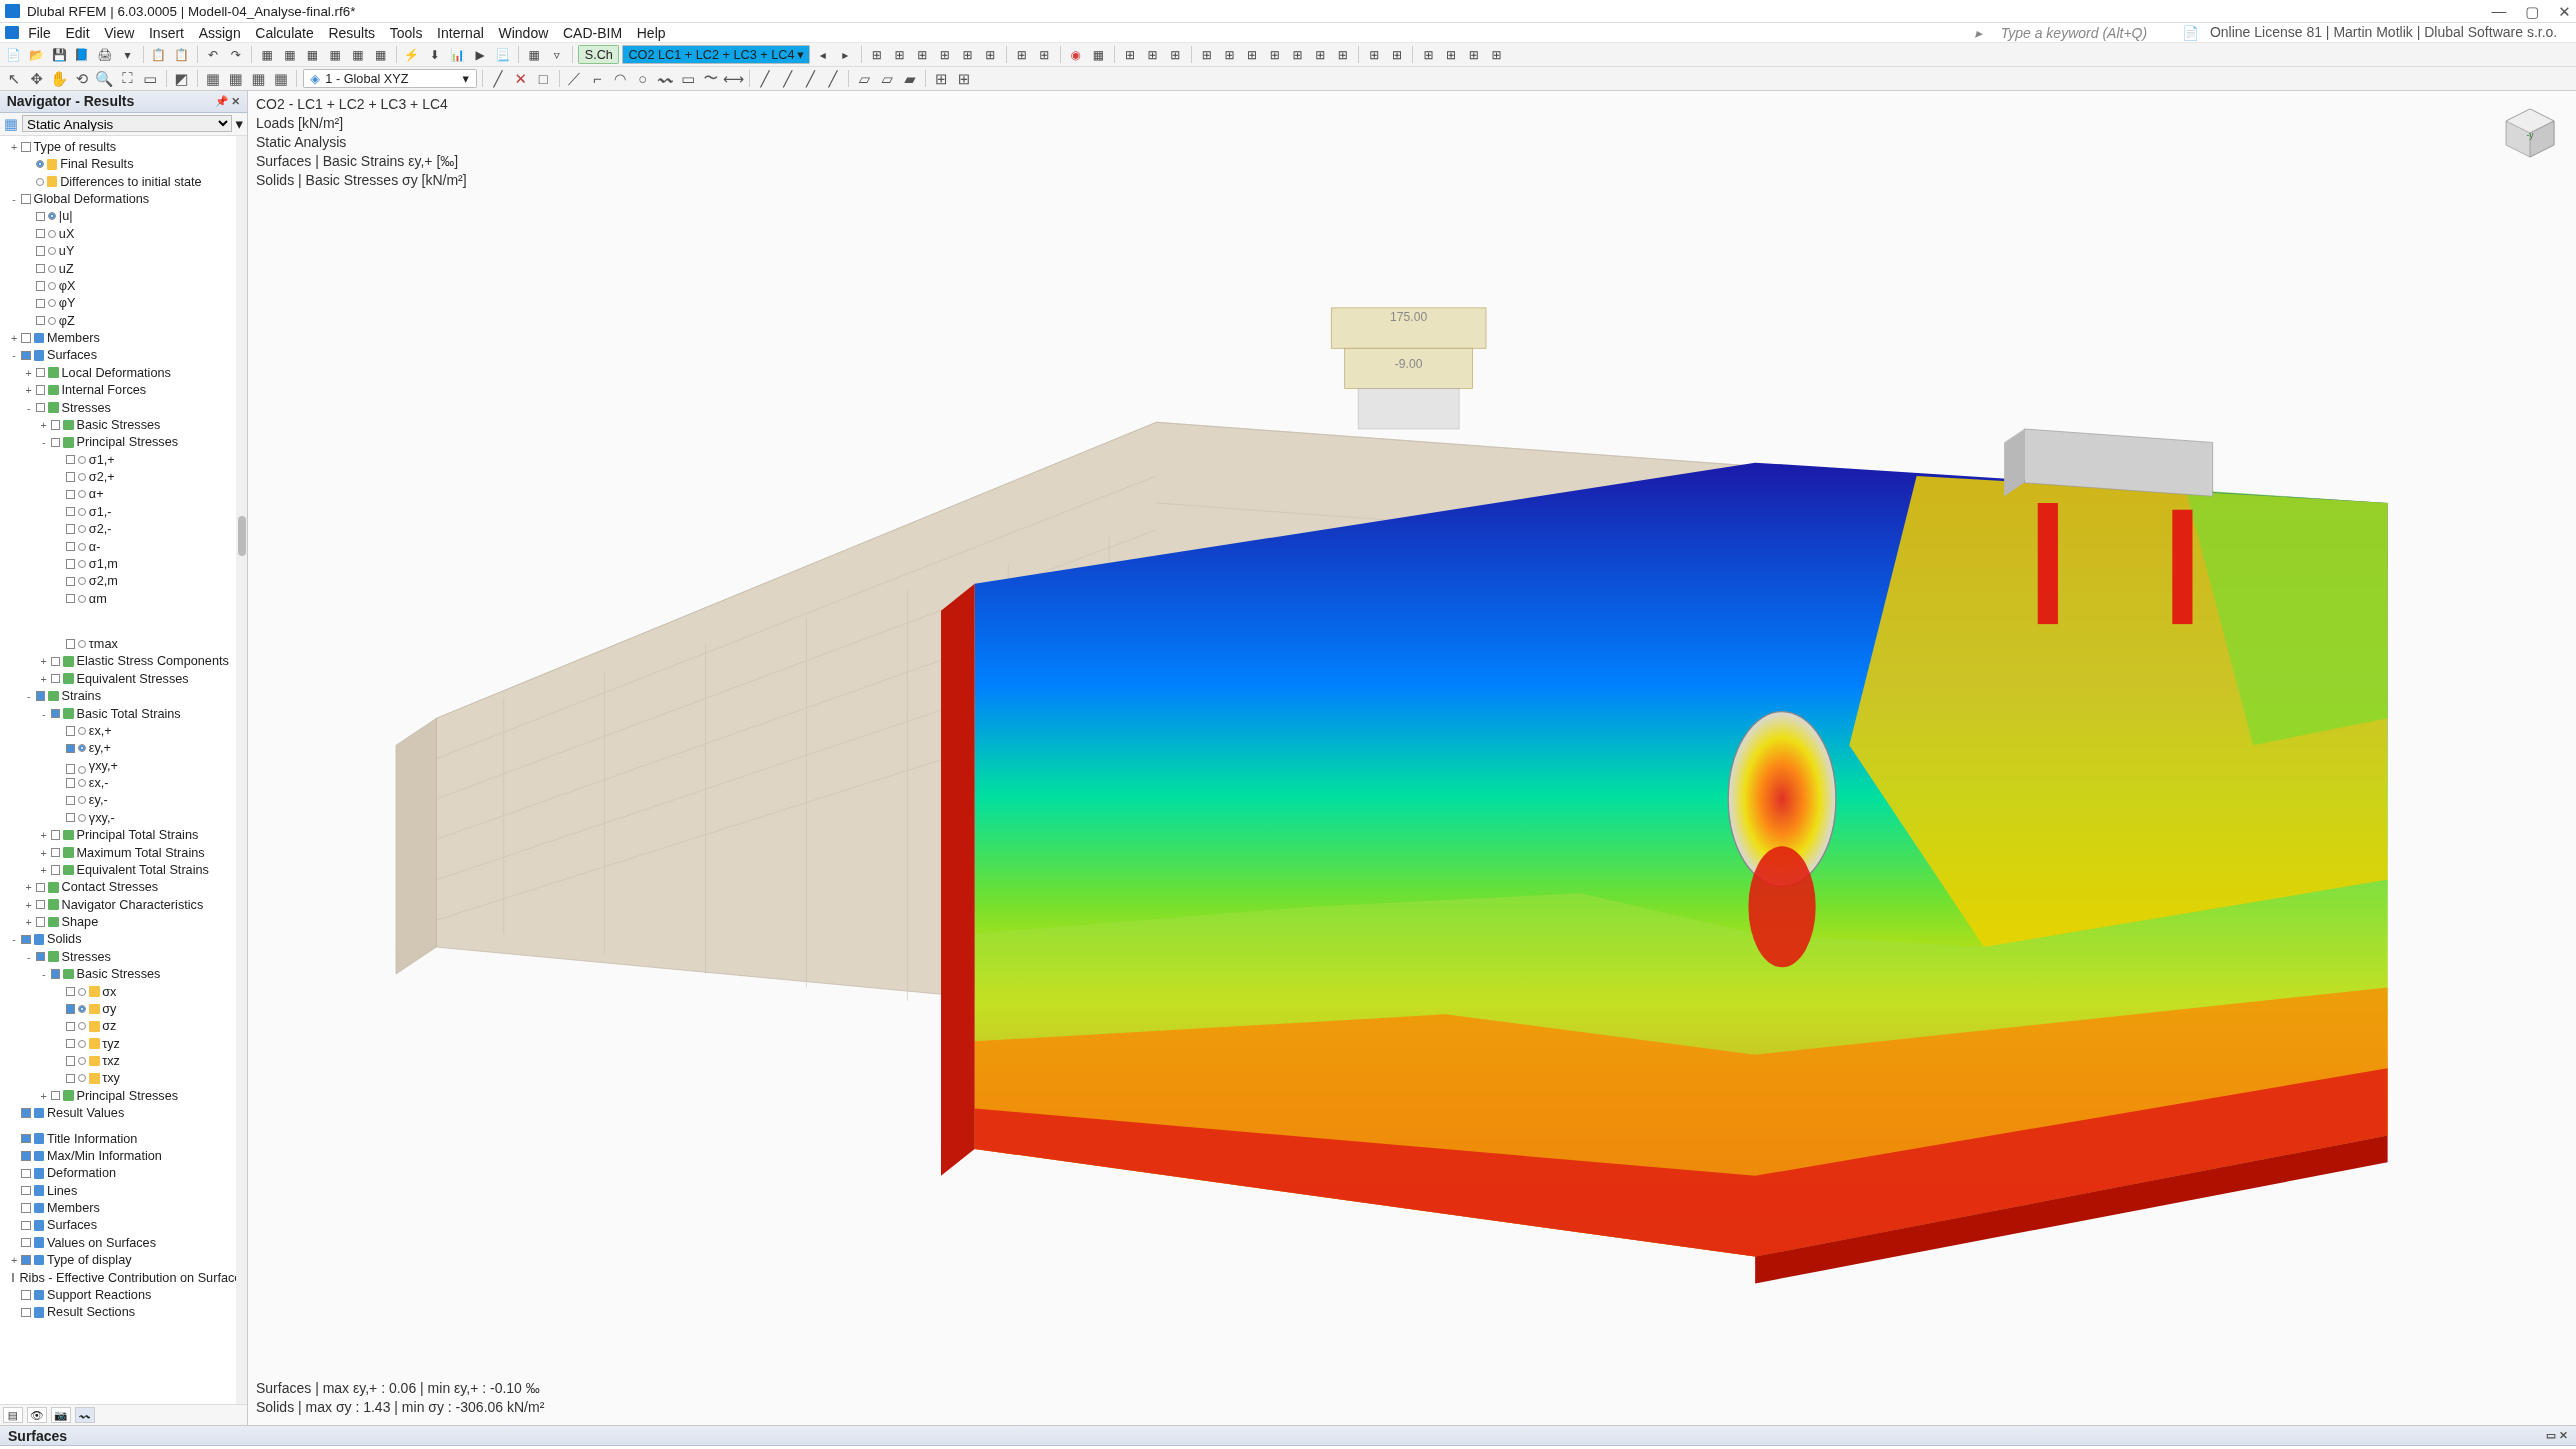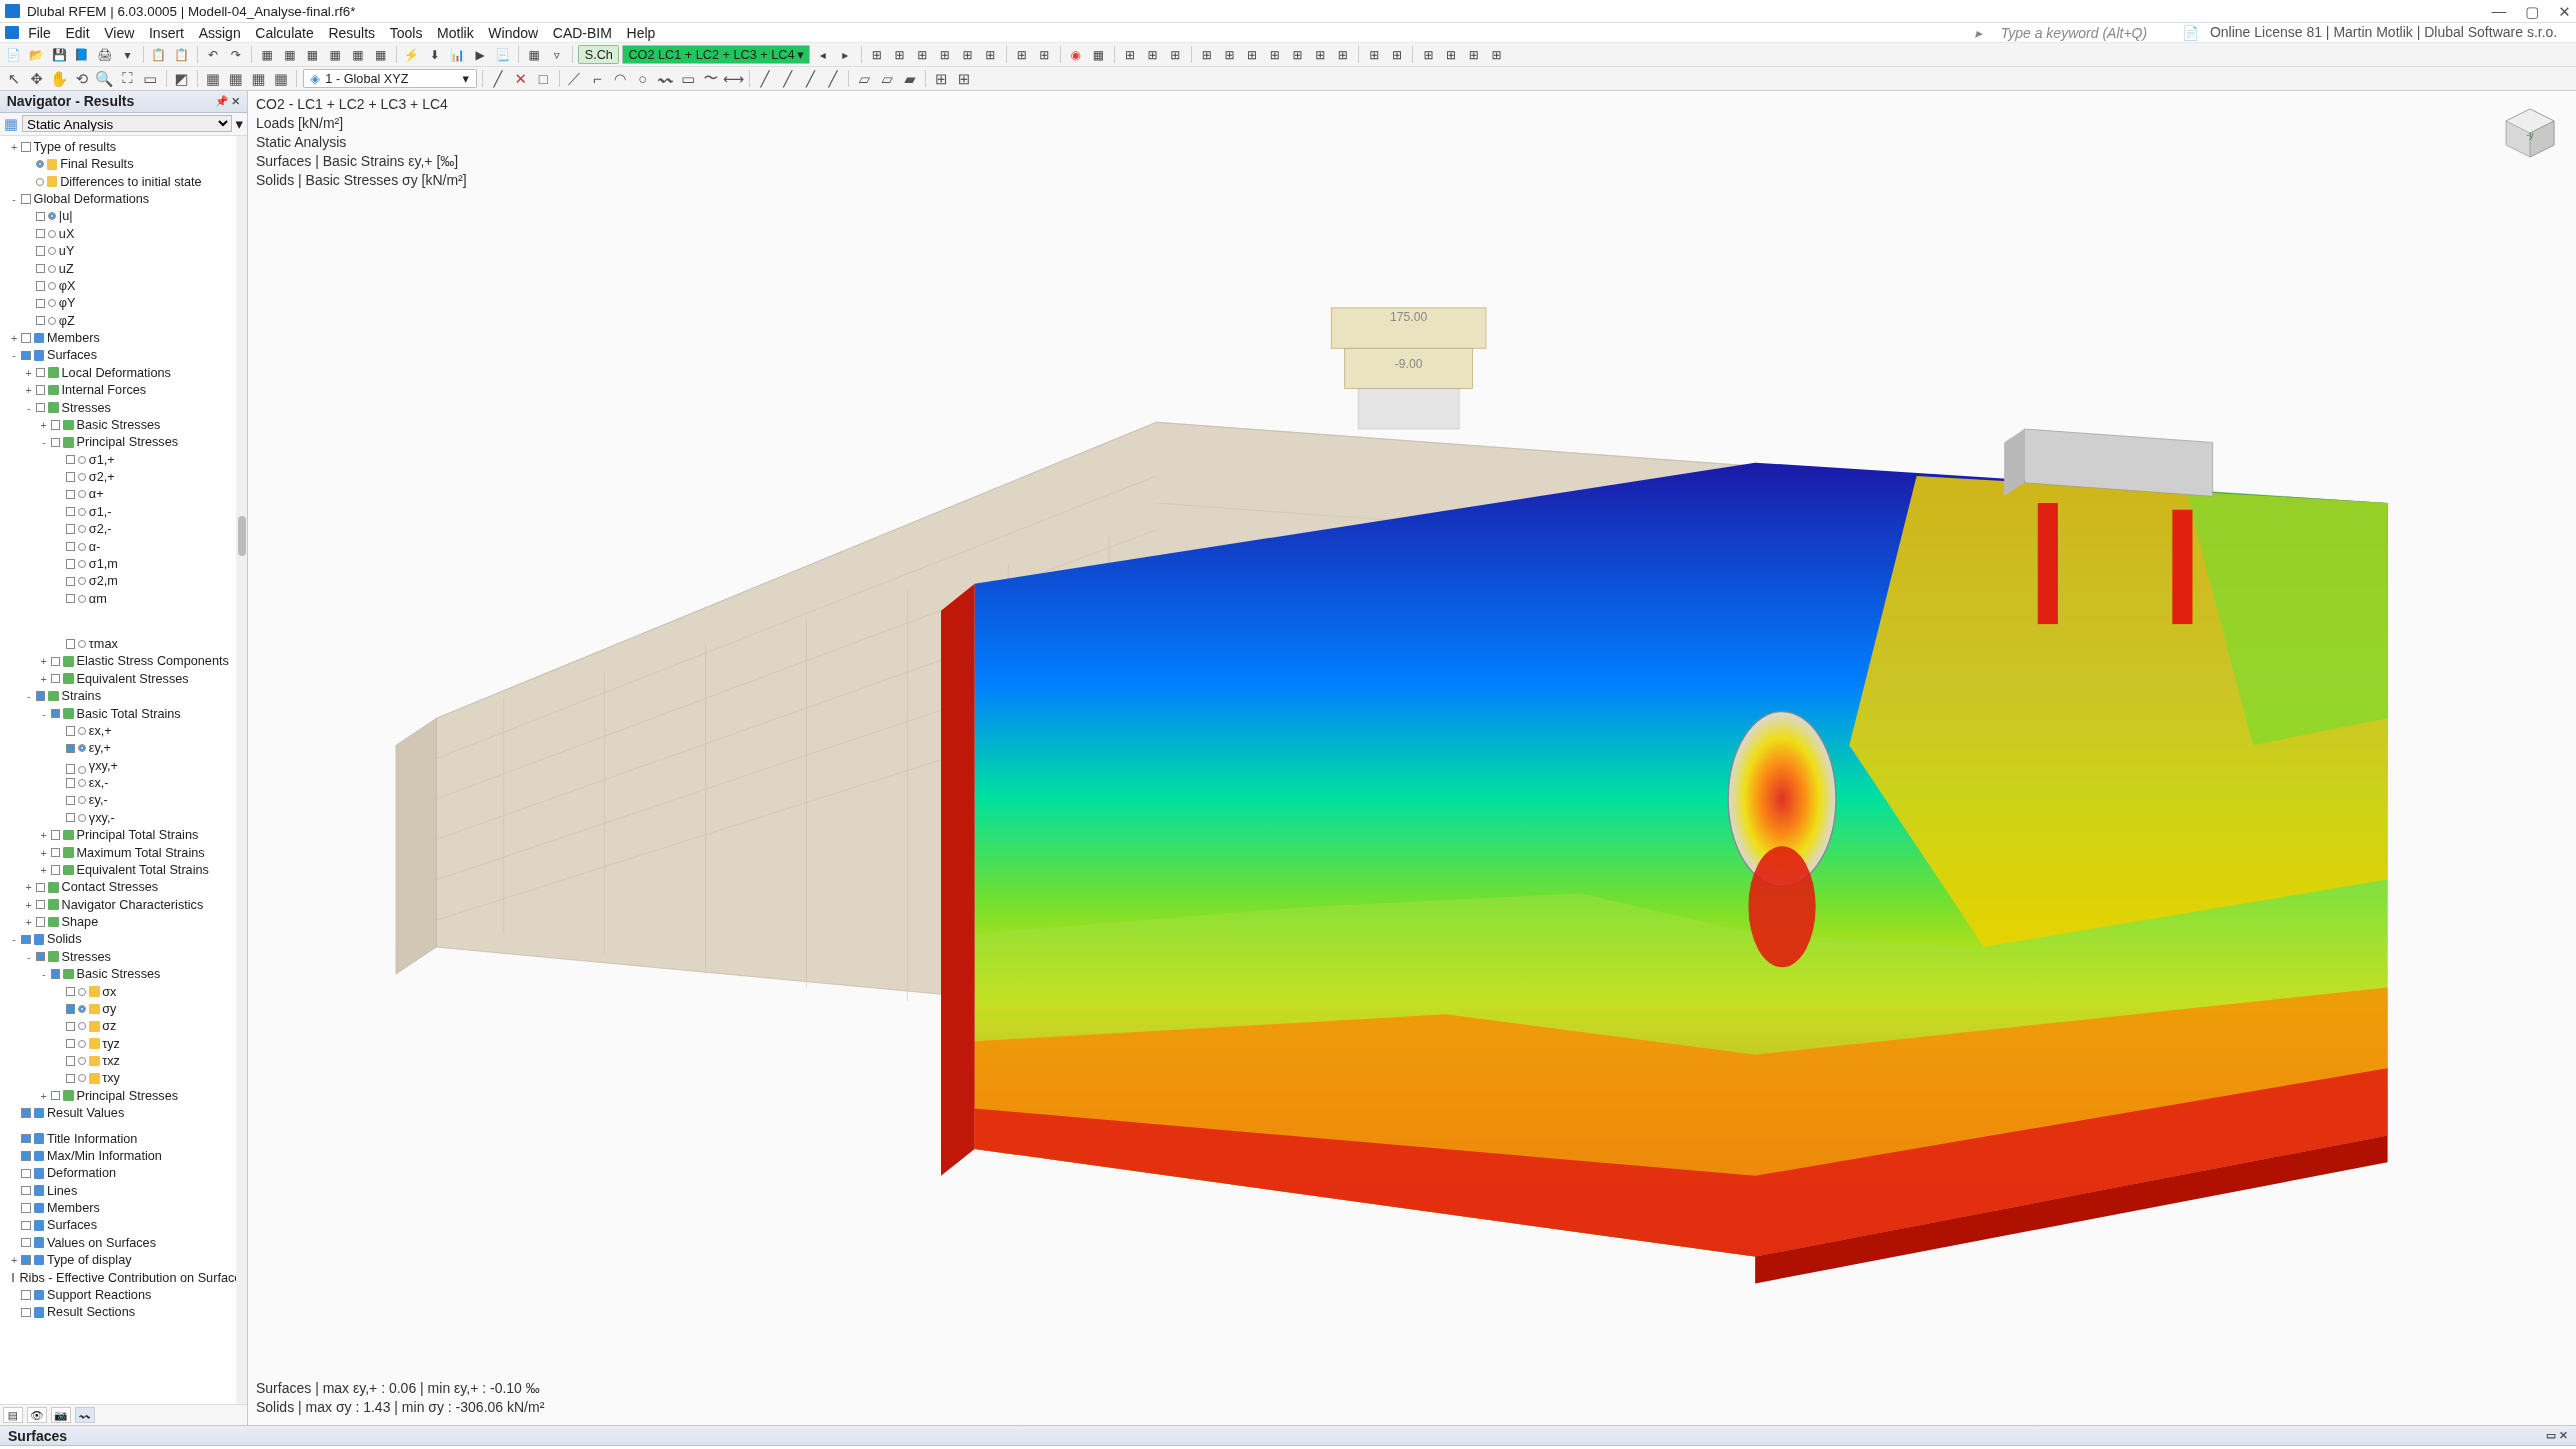--- a/index.html
+++ b/index.html
@@ -7,21 +7,21 @@
 .titlebar{height:23px;background:#fff;display:flex;align-items:center;padding:0 5.4px;font-size:13.4px;border-bottom:0.7px solid #ddd}
 .titlebar .logo{width:14.8px;height:14.8px;background:#1976d2;margin-right:6.7px;border-radius:1.3px}
 .titlebar .tctl{margin-left:auto;display:flex;gap:19px;align-items:center;font-size:14.8px;color:#555}
 .menubar{height:20px;background:#fff;display:flex;align-items:center;padding:0 5.4px;gap:2.7px;font-size:14px;border-bottom:0.7px solid #e8e8e8}
 .menubar span{padding:1.3px 6.7px;cursor:pointer}
 .menubar .search-kw{margin-left:auto;display:flex;align-items:center;gap:5.4px;color:#888;font-style:italic}
 .menubar .license{color:#555;font-style:normal;margin-left:16px}
 .toolbar{height:24px;background:#f4f4f4;display:flex;align-items:center;padding:0 4px;gap:2.7px;border-bottom:0.7px solid #ddd}
 .toolbar .tb{width:20px;height:20px;border:0.7px solid transparent;display:flex;align-items:center;justify-content:center;font-size:12px;color:#444;border-radius:2px}
 .toolbar .sep{width:0.7px;height:17.4px;background:#ccc;margin:0 2.7px}
-.toolbar .tbwide{height:19px;border:0.7px solid #bbb;background:#22c55e;padding:0 5.4px;font-size:12.7px;display:flex;align-items:center;border-radius:1.3px}
+.toolbar .tbwide{height:19px;border:0.7px solid #bbb;background:#0ea5e9;padding:0 5.4px;font-size:12.7px;display:flex;align-items:center;border-radius:1.3px}
 .toolbar2{height:24px;background:#f4f4f4;display:flex;align-items:center;padding:0 4px;gap:2.7px;border-bottom:0.7px solid #ccc}
 .toolbar2 .tb{width:20px;height:20px;display:flex;align-items:center;justify-content:center;color:#555}
 .toolbar2 .sep{width:0.7px;height:17.4px;background:#ccc;margin:0 2.7px}
 .toolbar2 .tbwide{height:19px;border:0.7px solid #bbb;background:#fff;padding:0 6.7px;font-size:12.7px;display:flex;align-items:center;border-radius:1.3px;gap:5.4px}
 .main{display:flex;height:calc(1449px - 23px - 20px - 24px - 24px - 24px)}
 .navpanel{width:248px;border-right:0.7px solid #c8c8c8;display:flex;flex-direction:column;background:#fff;flex-shrink:0}
 .navhead{height:21.5px;background:linear-gradient(#e9edf4,#dce3ee);font-weight:600;font-size:14px;display:flex;align-items:center;padding:0 6.7px;border-bottom:0.7px solid #b6c1d4}
 .navhead .pin{margin-left:auto;color:#555;font-size:10.7px}
 .navmode{height:23px;background:#f6f6f6;display:flex;align-items:center;padding:0 4px;border-bottom:0.7px solid #ddd;gap:4px}
 .navmode select{flex:1;height:17.4px;font-size:13.4px;border:0.7px solid #bbb}
@@ -67,21 +67,21 @@
   <div class="logo" style="width:13.4px;height:13.4px;background:#1976d2;border-radius:1.3px"></div>
   <div id="menu-items" style="display:flex;gap:1.3px">
       <span>File</span>
       <span>Edit</span>
       <span>View</span>
       <span>Insert</span>
       <span>Assign</span>
       <span>Calculate</span>
       <span>Results</span>
       <span>Tools</span>
-      <span>Motlik</span>
+      <span>Internal</span>
       <span>Window</span>
       <span>CAD-BIM</span>
       <span>Help</span>
     </div>
   <div class="search-kw">
     <span>▸</span>
     <span>Type a keyword (Alt+Q)</span>
     <span class="license">📄 <span>Online License 81 | Martin Motlik | Dlubal Software s.r.o.</span></span>
   </div>
 </div>

